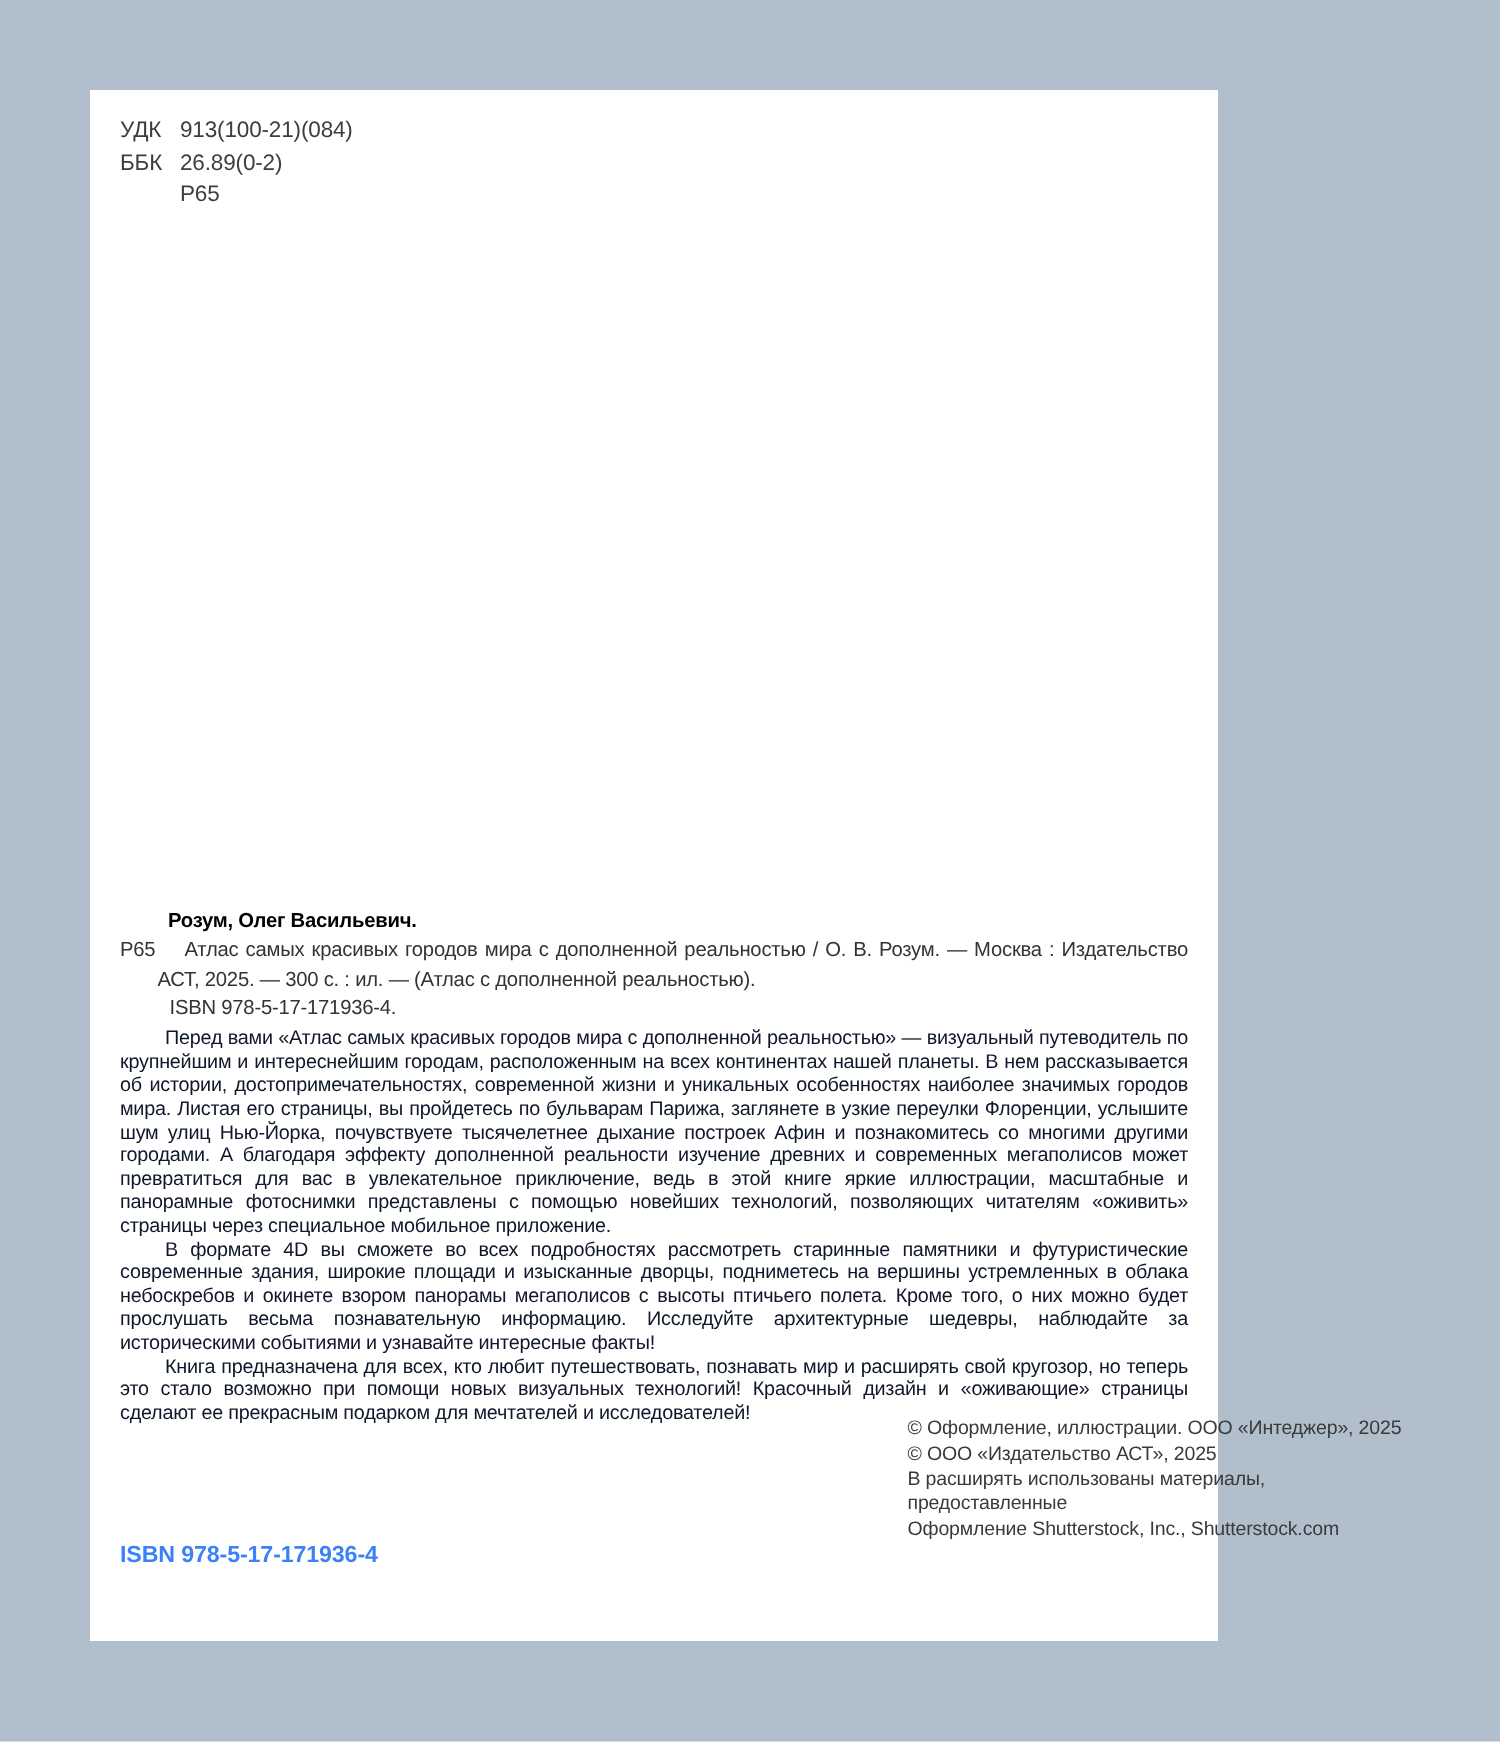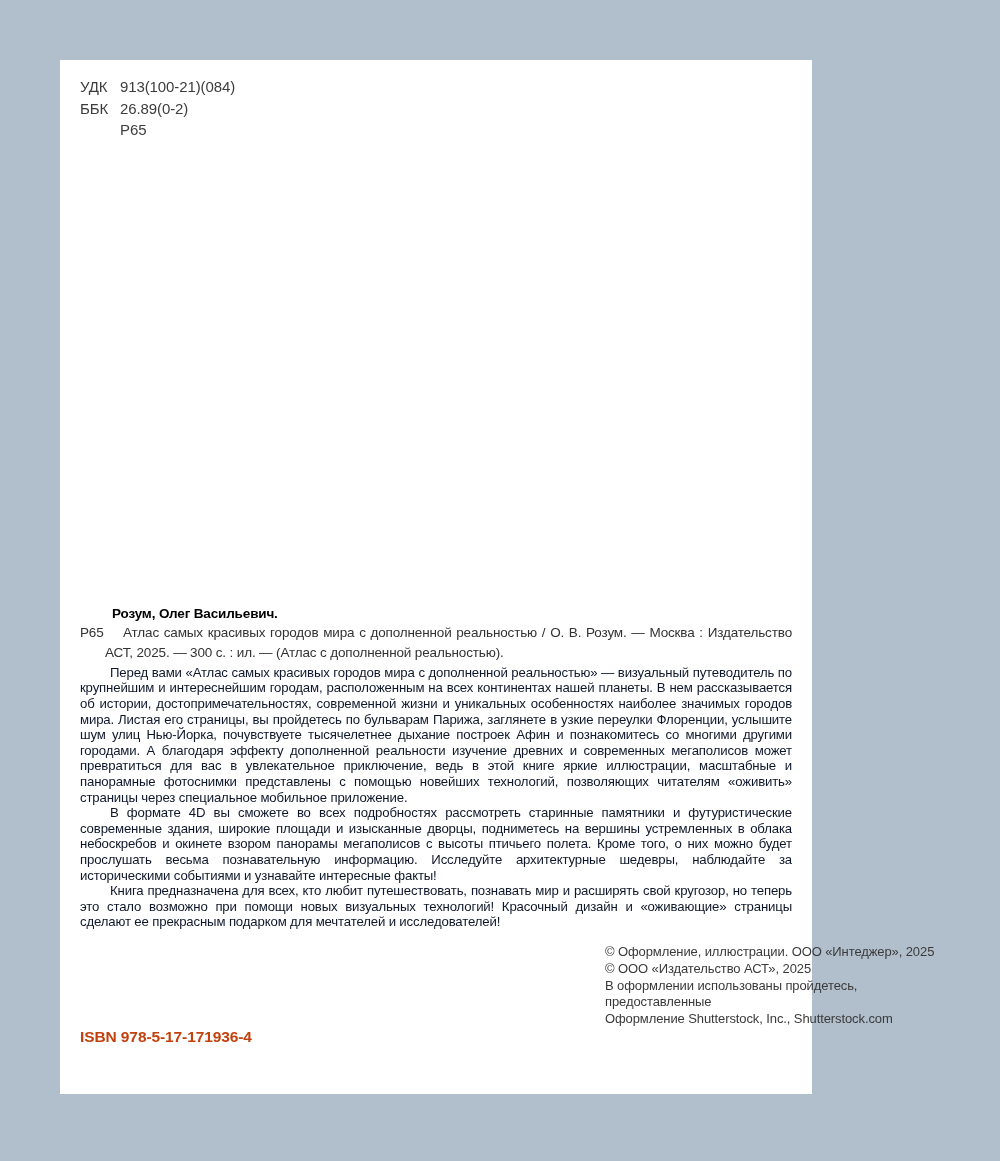--- a/index.html
+++ b/index.html
@@ -101,21 +101,21 @@
     letter-spacing: -0.1px;
   }
 
   
   .isbn-bottom {
     position: absolute;
     left: 20px;
     top: 968px;
     font-size: 15.5px;
     font-weight: 700;
-    color: #c2410c;
+    color: #3b82f6;
     letter-spacing: -0.1px;
   }
 </style>
 </head>
 <body>
 
 <div class="paper">
 
   <div class="top-codes">
     <div class="code-row">
@@ -131,33 +131,34 @@
       <span class="code-value">Р65</span>
     </div>
   </div>
 
   <div class="main-block">
 
     <div class="bib">
       <span class="bib-code">Р65</span>
       <div class="bib-author">Розум, Олег Васильевич.</div>
       <div class="bib-desc">Атлас самых красивых городов мира с дополненной реальностью / О. В. Розум. — Москва : Издательство АСТ, 2025. — 300 с. : ил. — (Атлас с дополненной реальностью).</div>
+      <div class="bib-isbn">ISBN 978-5-17-171936-4.</div>
     </div>
 
     <div class="annotation">
       <p>Перед вами «Атлас самых красивых городов мира с дополненной реальностью» — визуальный путеводитель по крупнейшим и интереснейшим городам, расположенным на всех континентах нашей планеты. В нем рассказывается об истории, достопримечательностях, современной жизни и уникальных особенностях наиболее значимых городов мира. Листая его страницы, вы пройдетесь по бульварам Парижа, заглянете в узкие переулки Флоренции, услышите шум улиц Нью-Йорка, почувствуете тысячелетнее дыхание построек Афин и познакомитесь со многими другими городами. А благодаря эффекту дополненной реальности изучение древних и современных мегаполисов может превратиться для вас в увлекательное приключение, ведь в этой книге яркие иллюстрации, масштабные и панорамные фотоснимки представлены с помощью новейших технологий, позволяющих читателям «оживить» страницы через специальное мобильное приложение.</p>
       <p>В формате 4D вы сможете во всех подробностях рассмотреть старинные памятники и футуристические современные здания, широкие площади и изысканные дворцы, подниметесь на вершины устремленных в облака небоскребов и окинете взором панорамы мегаполисов с высоты птичьего полета. Кроме того, о них можно будет прослушать весьма познавательную информацию. Исследуйте архитектурные шедевры, наблюдайте за историческими событиями и узнавайте интересные факты!</p>
       <p>Книга предназначена для всех, кто любит путешествовать, познавать мир и расширять свой кругозор, но теперь это стало возможно при помощи новых визуальных технологий! Красочный дизайн и «оживающие» страницы сделают ее прекрасным подарком для мечтателей и исследователей!</p>
     </div>
 
 
   </div>
 
   <div class="copyright">
     <div>© Оформление, иллюстрации. ООО «Интеджер», 2025</div>
     <div>© ООО «Издательство АСТ», 2025</div>
-    <div>В оформлении использованы пройдетесь, предоставленные</div>
+    <div>В расширять использованы материалы, предоставленные</div>
     <div>Оформление Shutterstock, Inc., Shutterstock.com</div>
   </div>
 
   <div class="isbn-bottom">ISBN 978-5-17-171936-4</div>
 
 </div>
 
 </body></html>

